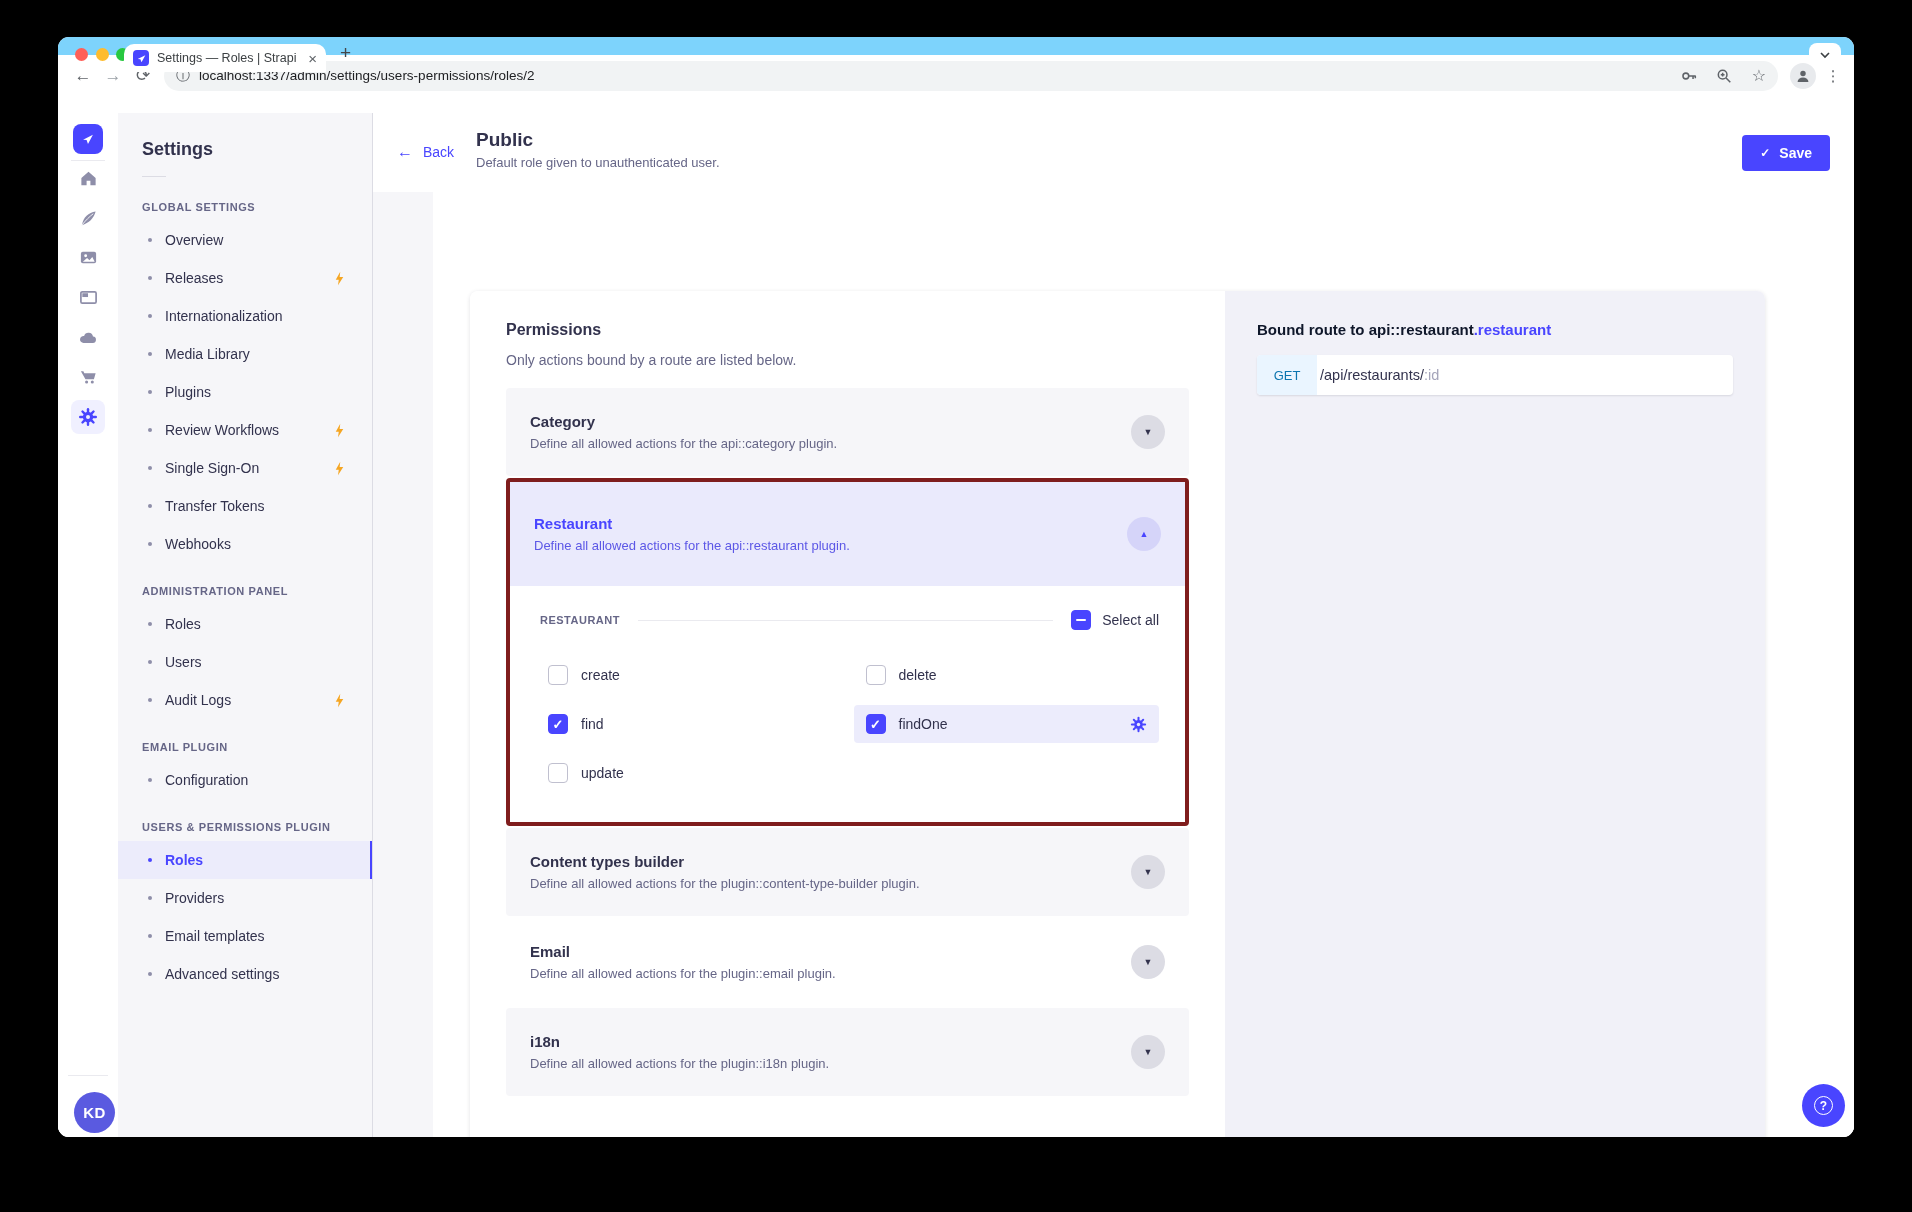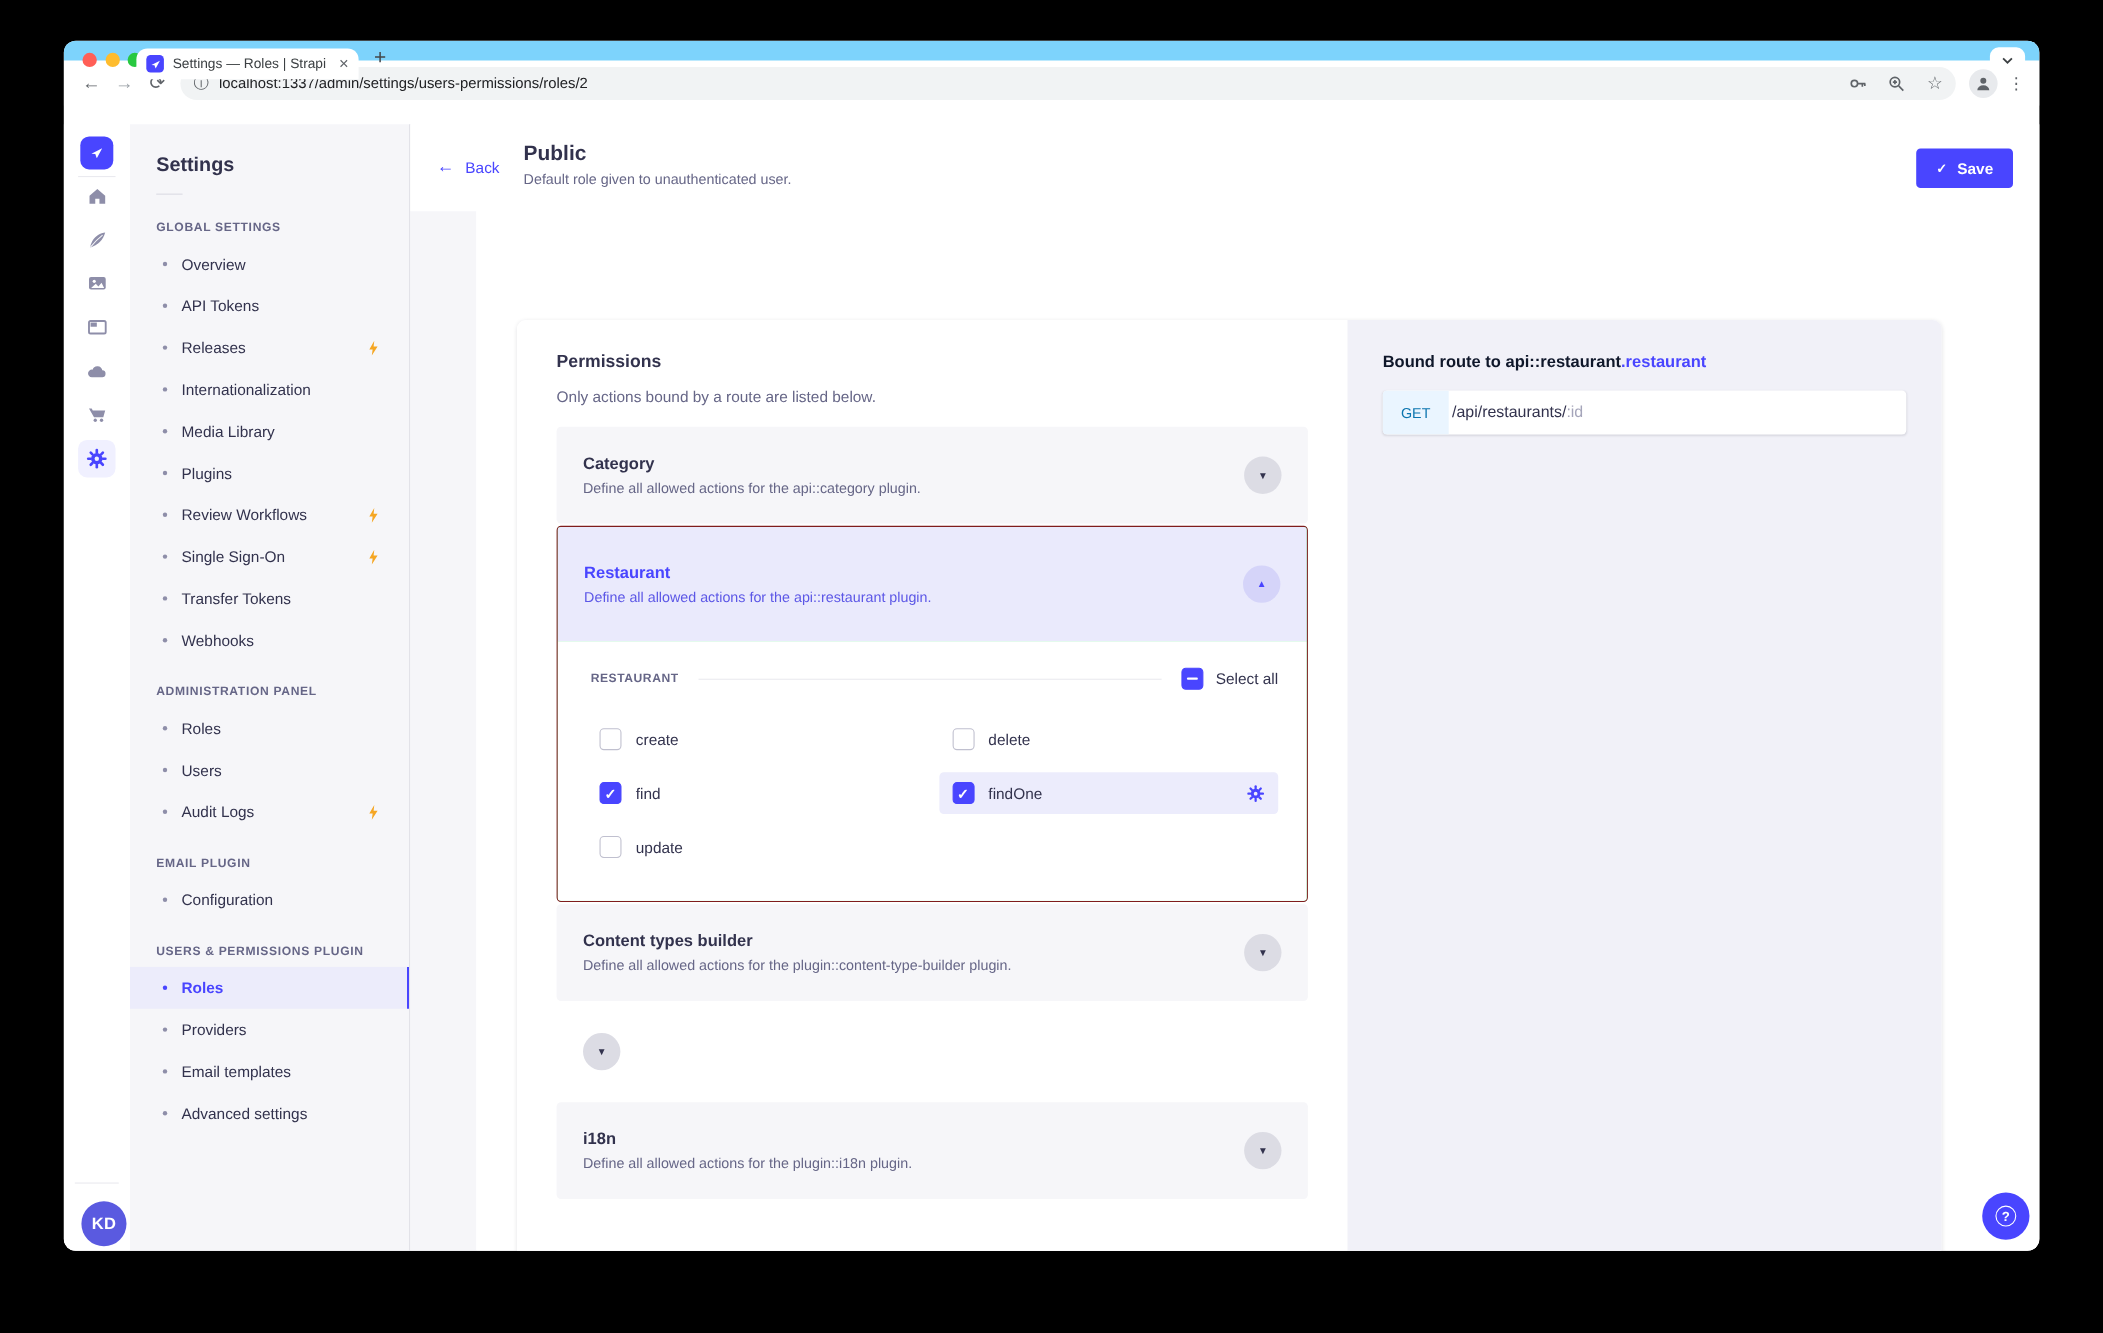--- a/index.html
+++ b/index.html
@@ -63,21 +63,21 @@
   .leftsec{width:755px;background:#fff;border-radius:8px 0 0 0;padding:30px 36px 0 36px}
   .leftsec h2{font-size:16px;font-weight:700;color:#32324d}
   .leftsec .sub{font-size:14px;color:#666687;margin-top:13px}
   .acclist{margin-top:20px;display:flex;flex-direction:column;gap:2px}
   .acc{min-height:88px;border-radius:4px;display:flex;align-items:center;justify-content:space-between;padding:0 24px}
   .acc.gray{background:#f6f6f9}
   .acc.white{background:#fff}
   .acc .t{font-size:15px;font-weight:600;color:#32324d}
   .acc .d{font-size:13px;color:#666687;margin-top:6px}
   .toggle{width:34px;height:34px;border-radius:50%;background:#dcdce4;display:flex;align-items:center;justify-content:center;font-size:9px;color:#32324d;flex:none;border:none}
-  .accx{border:1px solid #7f1d1d;border-radius:4px;overflow:hidden;background:#86efac}
+  .accx{border:4px solid #7f1d1d;border-radius:4px;overflow:hidden;background:#000000}
   .accx-head{height:104px;background:#eaeafc;display:flex;align-items:center;justify-content:space-between;padding:0 24px}
   .accx-head .t{font-size:15px;font-weight:600;color:#4945ff}
   .accx-head .d{font-size:13px;color:#5c57e6;margin-top:6px}
   .toggle.purple{background:#d5d4f9;color:#4945ff}
   .accx-body{background:#fff;padding:24px 26px 30px 26px}
   .selrow{display:flex;align-items:center}
   .grp{font-size:11px;font-weight:700;color:#666687;letter-spacing:.5px;padding-left:4px}
   .hline{flex:1;height:1px;background:#eaeaef;margin:0 18px}
   .selrow .lbl{font-size:14px;color:#32324d;margin-left:11px}
   .cgrid{margin-top:26px;display:grid;grid-template-columns:1fr 1fr;column-gap:12px;row-gap:11px}
@@ -225,24 +225,20 @@
       </div>
 
       <div class="subnav">
         <h1>Settings</h1>
         <div class="subnavline"></div>
 
         <div class="seclabel">GLOBAL SETTINGS</div>
         <div class="nitem">
             <span class="dot"></span>
             <span>Overview</span>
-          </div>
-        <div class="nitem">
-            <span class="dot"></span>
-            <span>API Tokens</span>
           </div>
         <div class="nitem">
             <span class="dot"></span>
             <span>Releases</span>
           <span class="bolt">
               <svg width="13" height="15" viewBox="0 0 14 20">
                 <path d="M8 1 L2 11.5 H6 L5 19 L12 8 H7.2 Z" fill="#f5a623"></path>
               </svg>
             </span>
           </div>
@@ -431,20 +427,24 @@
                 <div>
                   <div class="t">Content types builder</div>
                   <div class="d">Define all allowed actions for the plugin::content-type-builder plugin.</div>
                 </div>
                 <button class="toggle">
                     <span>▼</span>
                   </button>
               </div>
 
               <div class="acc white">
+                <div>
+                  <div class="t">Email</div>
+                  <div class="d">Define all allowed actions for the plugin::email plugin.</div>
+                </div>
                 <button class="toggle">
                     <span>▼</span>
                   </button>
               </div>
 
               <div class="acc gray">
                 <div>
                   <div class="t">i18n</div>
                   <div class="d">Define all allowed actions for the plugin::i18n plugin.</div>
                 </div>

